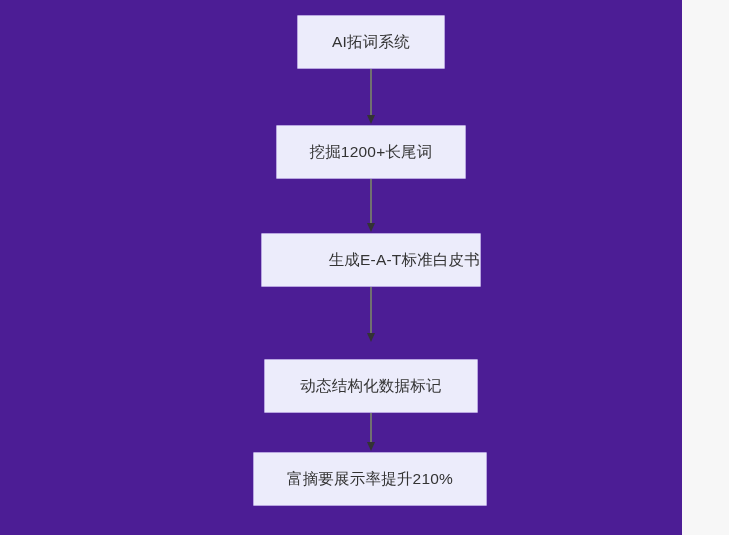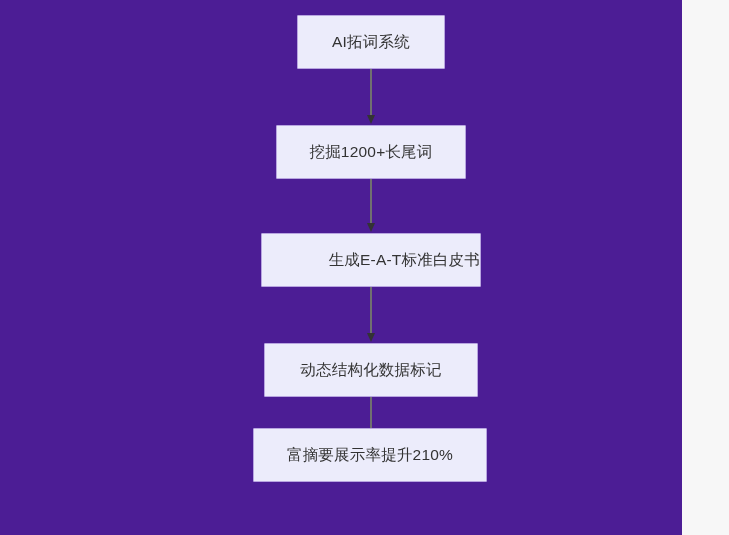--- a/index.html
+++ b/index.html
@@ -38,22 +38,22 @@
     line-height: 1.2;
     color: #333333;
     white-space: nowrap;
     letter-spacing: 0.2px;
   }
 
   
   #node-1 { left: 297px; top: 15px;  width: 148px; height: 54px; }
   #node-2 { left: 276px; top: 125px; width: 190px; height: 54px; align-items: center; }
   #node-3 { left: 261px; top: 233px; width: 220px; height: 54px; justify-content: flex-end; }
-  #node-4 { left: 264px; top: 343px; width: 214px; height: 54px; }
-  #node-5 { left: 253px; top: 428px; width: 234px; height: 54px; }
+  #node-4 { left: 264px; top: 359px; width: 214px; height: 54px; }
+  #node-5 { left: 253px; top: 452px; width: 234px; height: 54px; }
 
   #edge-layer {
     position: absolute;
     left: 0;
     top: 0;
     width: 729px;
     height: 535px;
     pointer-events: none;
   }
 </style>

